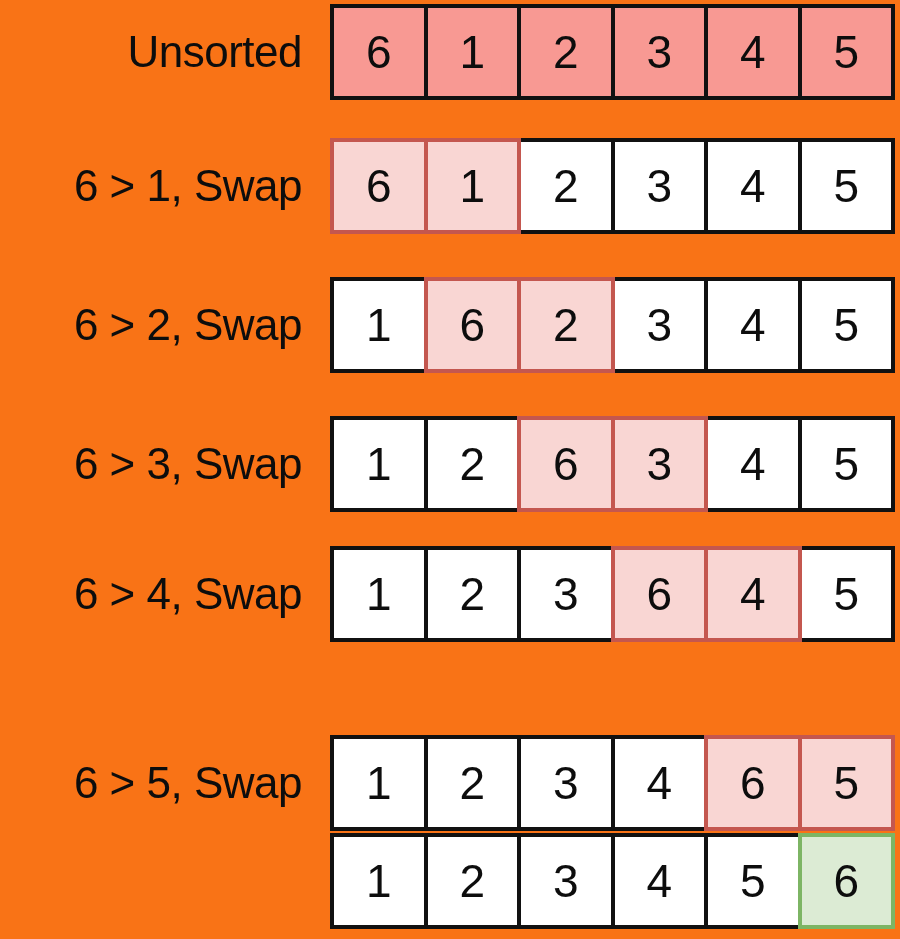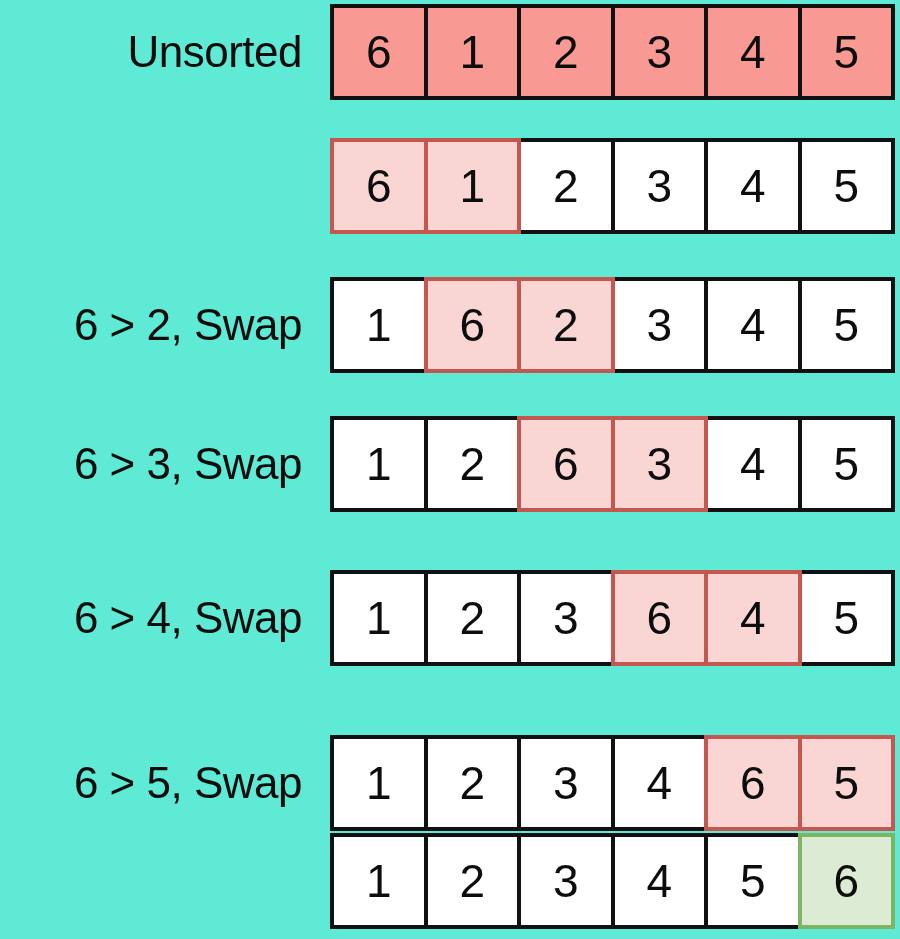--- a/index.html
+++ b/index.html
@@ -13,21 +13,21 @@
     height: 939px;
     overflow: hidden;
     font-family: "Liberation Sans", sans-serif;
     -webkit-font-smoothing: antialiased;
   }
 
   #diagram {
     position: relative;
     width: 900px;
     height: 939px;
-    background: #5eead4;
+    background: #f97316;
   }
 
   
   .step-row {
     position: absolute;
     left: 0;
     width: 900px;
     height: 100px;
     display: block;
   }
@@ -107,20 +107,21 @@
       <div class="array-strip" style="left: 330px; width: 565px; height: 96px;">
         <div class="cell fill-salmon" style="height: 96px;">6</div>
         <div class="cell fill-salmon" style="height: 96px;">1</div>
         <div class="cell fill-salmon" style="height: 96px;">2</div>
         <div class="cell fill-salmon" style="height: 96px;">3</div>
         <div class="cell fill-salmon" style="height: 96px;">4</div>
         <div class="cell fill-salmon" style="height: 96px;">5</div>
       </div>
     </div>
     <div class="step-row" style="top: 138px; height: 96px;">
+      <div class="step-label" style="height: 96px;">6 &gt; 1, Swap</div>
       <div class="array-strip" style="left: 330px; width: 565px; height: 96px;">
         <div class="cell fill-pink" style="height: 96px;">6</div>
         <div class="cell fill-pink" style="height: 96px;">1</div>
         <div class="cell " style="height: 96px;">2</div>
         <div class="cell " style="height: 96px;">3</div>
         <div class="cell " style="height: 96px;">4</div>
         <div class="cell " style="height: 96px;">5</div>
       </div>
     </div>
     <div class="step-row" style="top: 277px; height: 96px;">
@@ -138,21 +139,21 @@
       <div class="step-label" style="height: 96px;">6 &gt; 3, Swap</div>
       <div class="array-strip" style="left: 330px; width: 565px; height: 96px;">
         <div class="cell " style="height: 96px;">1</div>
         <div class="cell " style="height: 96px;">2</div>
         <div class="cell fill-pink" style="height: 96px;">6</div>
         <div class="cell fill-pink" style="height: 96px;">3</div>
         <div class="cell " style="height: 96px;">4</div>
         <div class="cell " style="height: 96px;">5</div>
       </div>
     </div>
-    <div class="step-row" style="top: 570px; height: 96px;">
+    <div class="step-row" style="top: 546px; height: 96px;">
       <div class="step-label" style="height: 96px;">6 &gt; 4, Swap</div>
       <div class="array-strip" style="left: 330px; width: 565px; height: 96px;">
         <div class="cell " style="height: 96px;">1</div>
         <div class="cell " style="height: 96px;">2</div>
         <div class="cell " style="height: 96px;">3</div>
         <div class="cell fill-pink" style="height: 96px;">6</div>
         <div class="cell fill-pink" style="height: 96px;">4</div>
         <div class="cell " style="height: 96px;">5</div>
       </div>
     </div>

